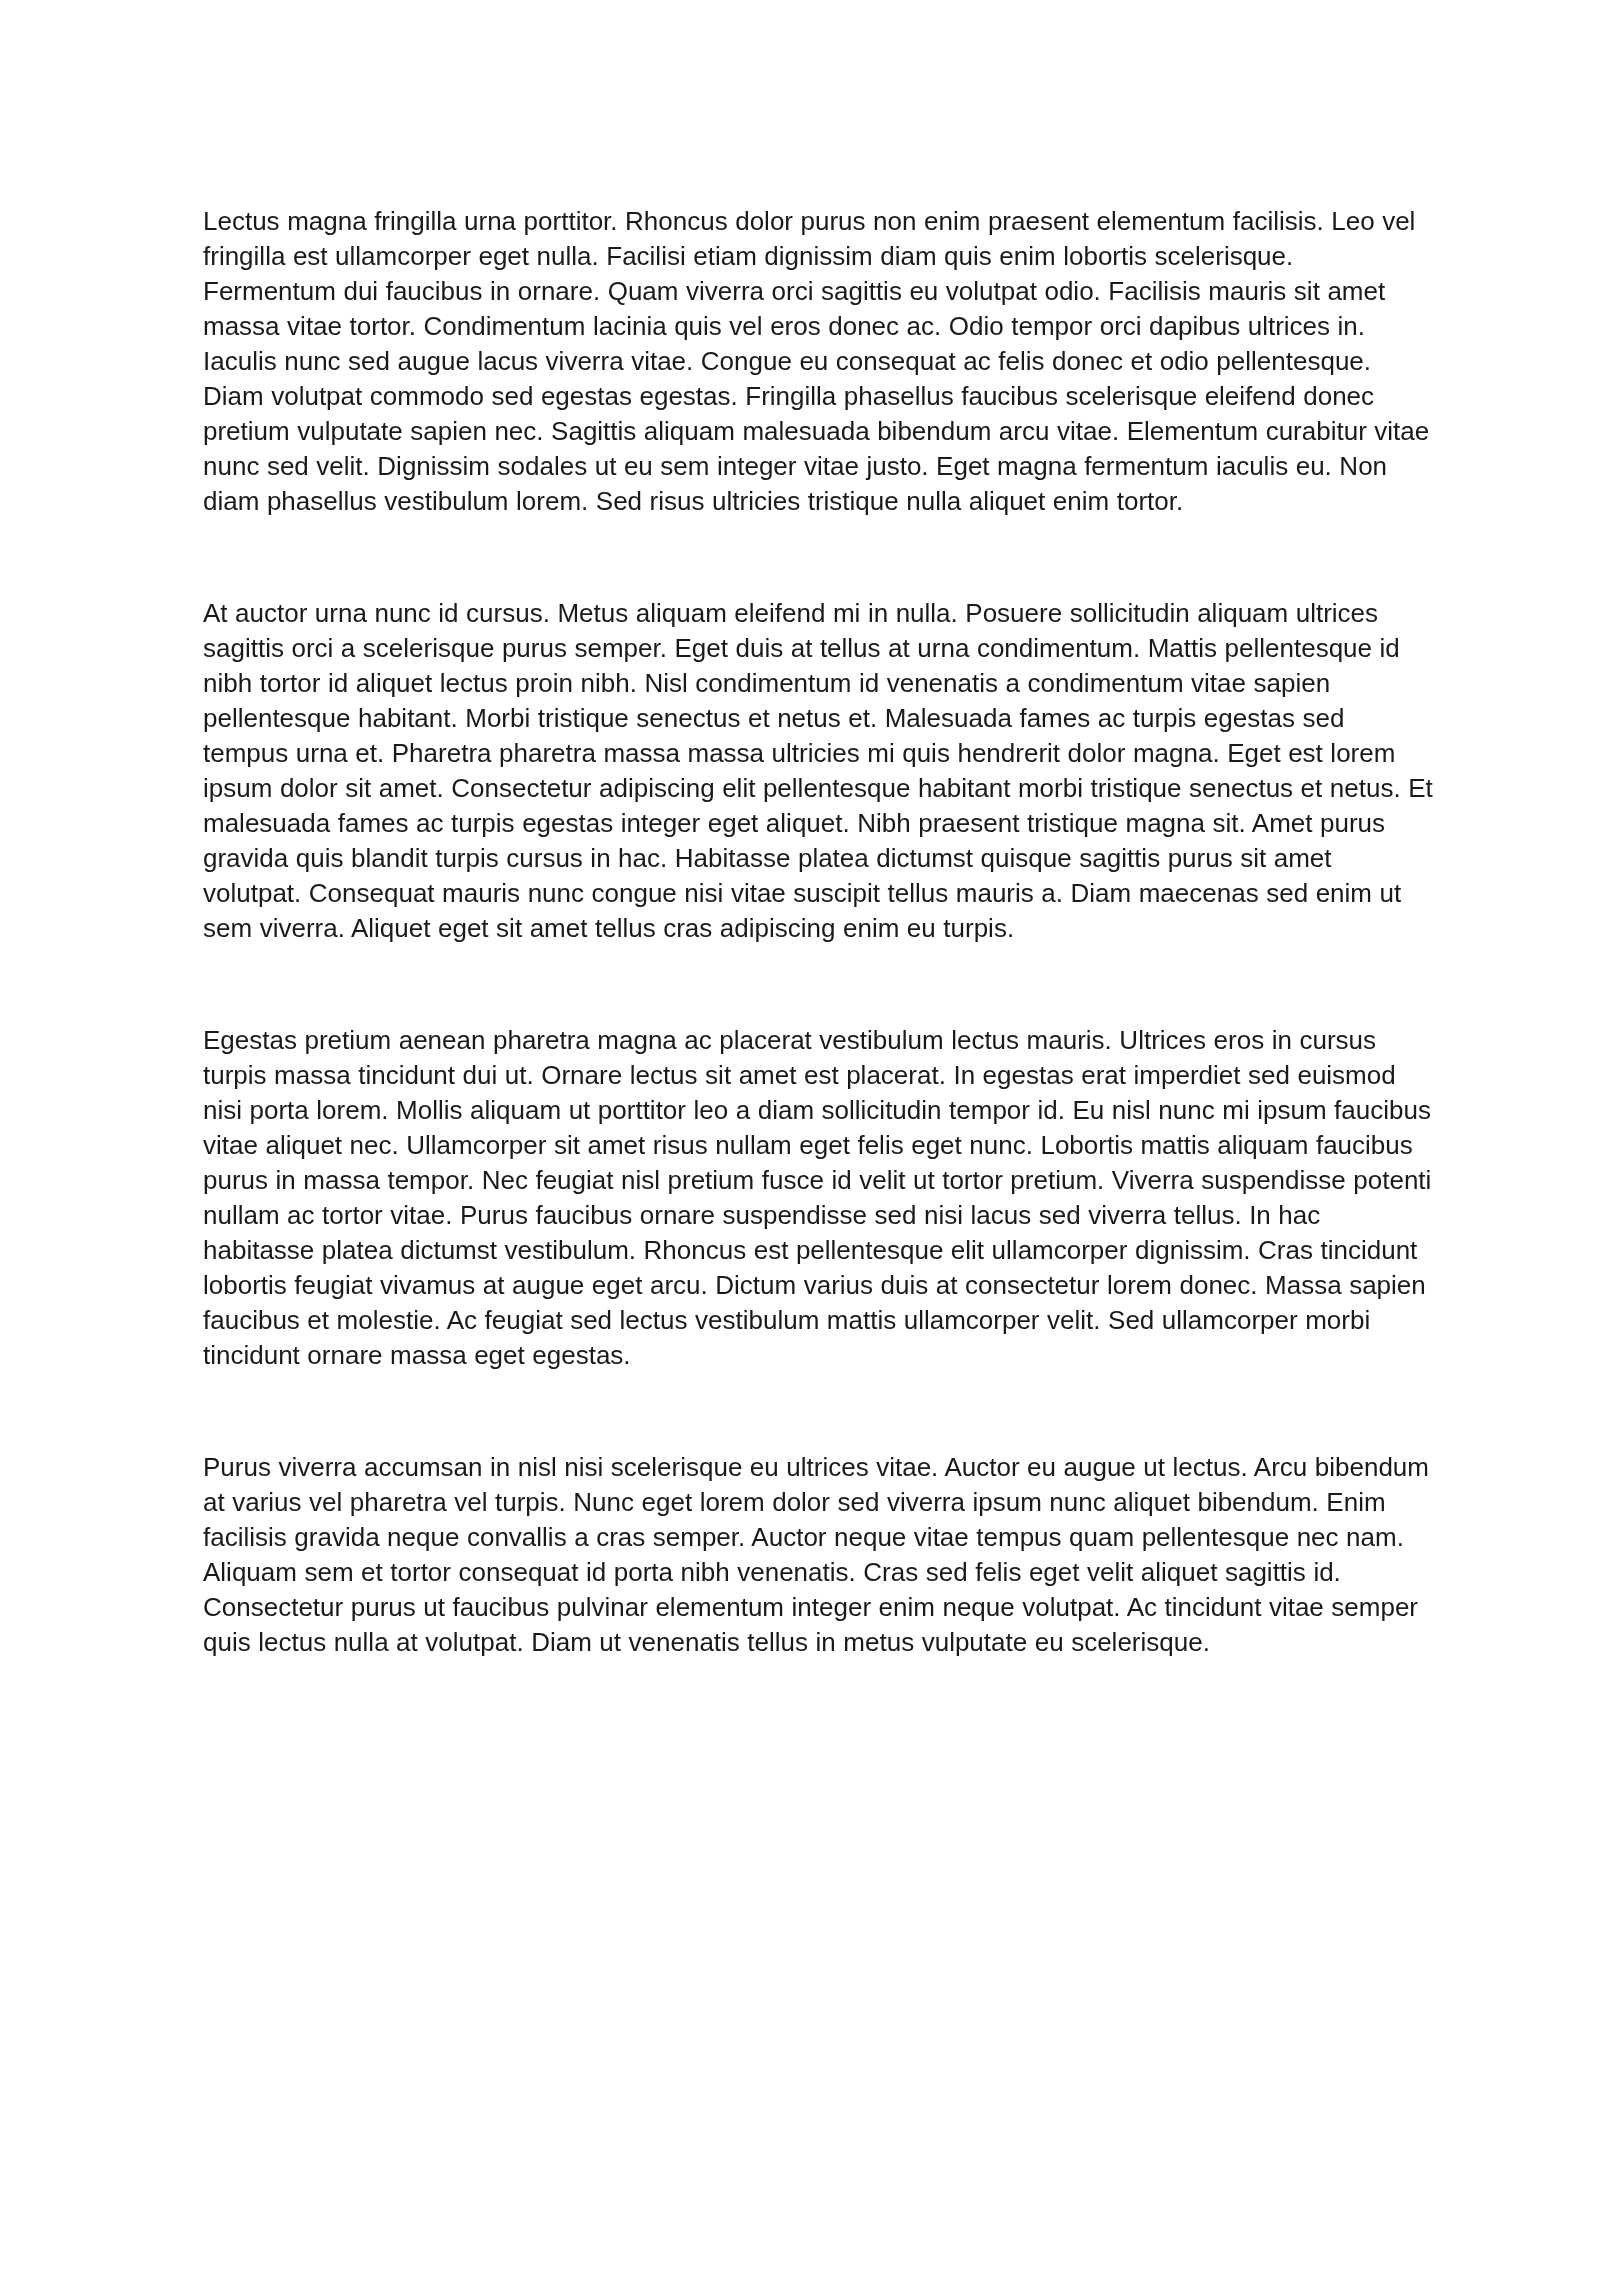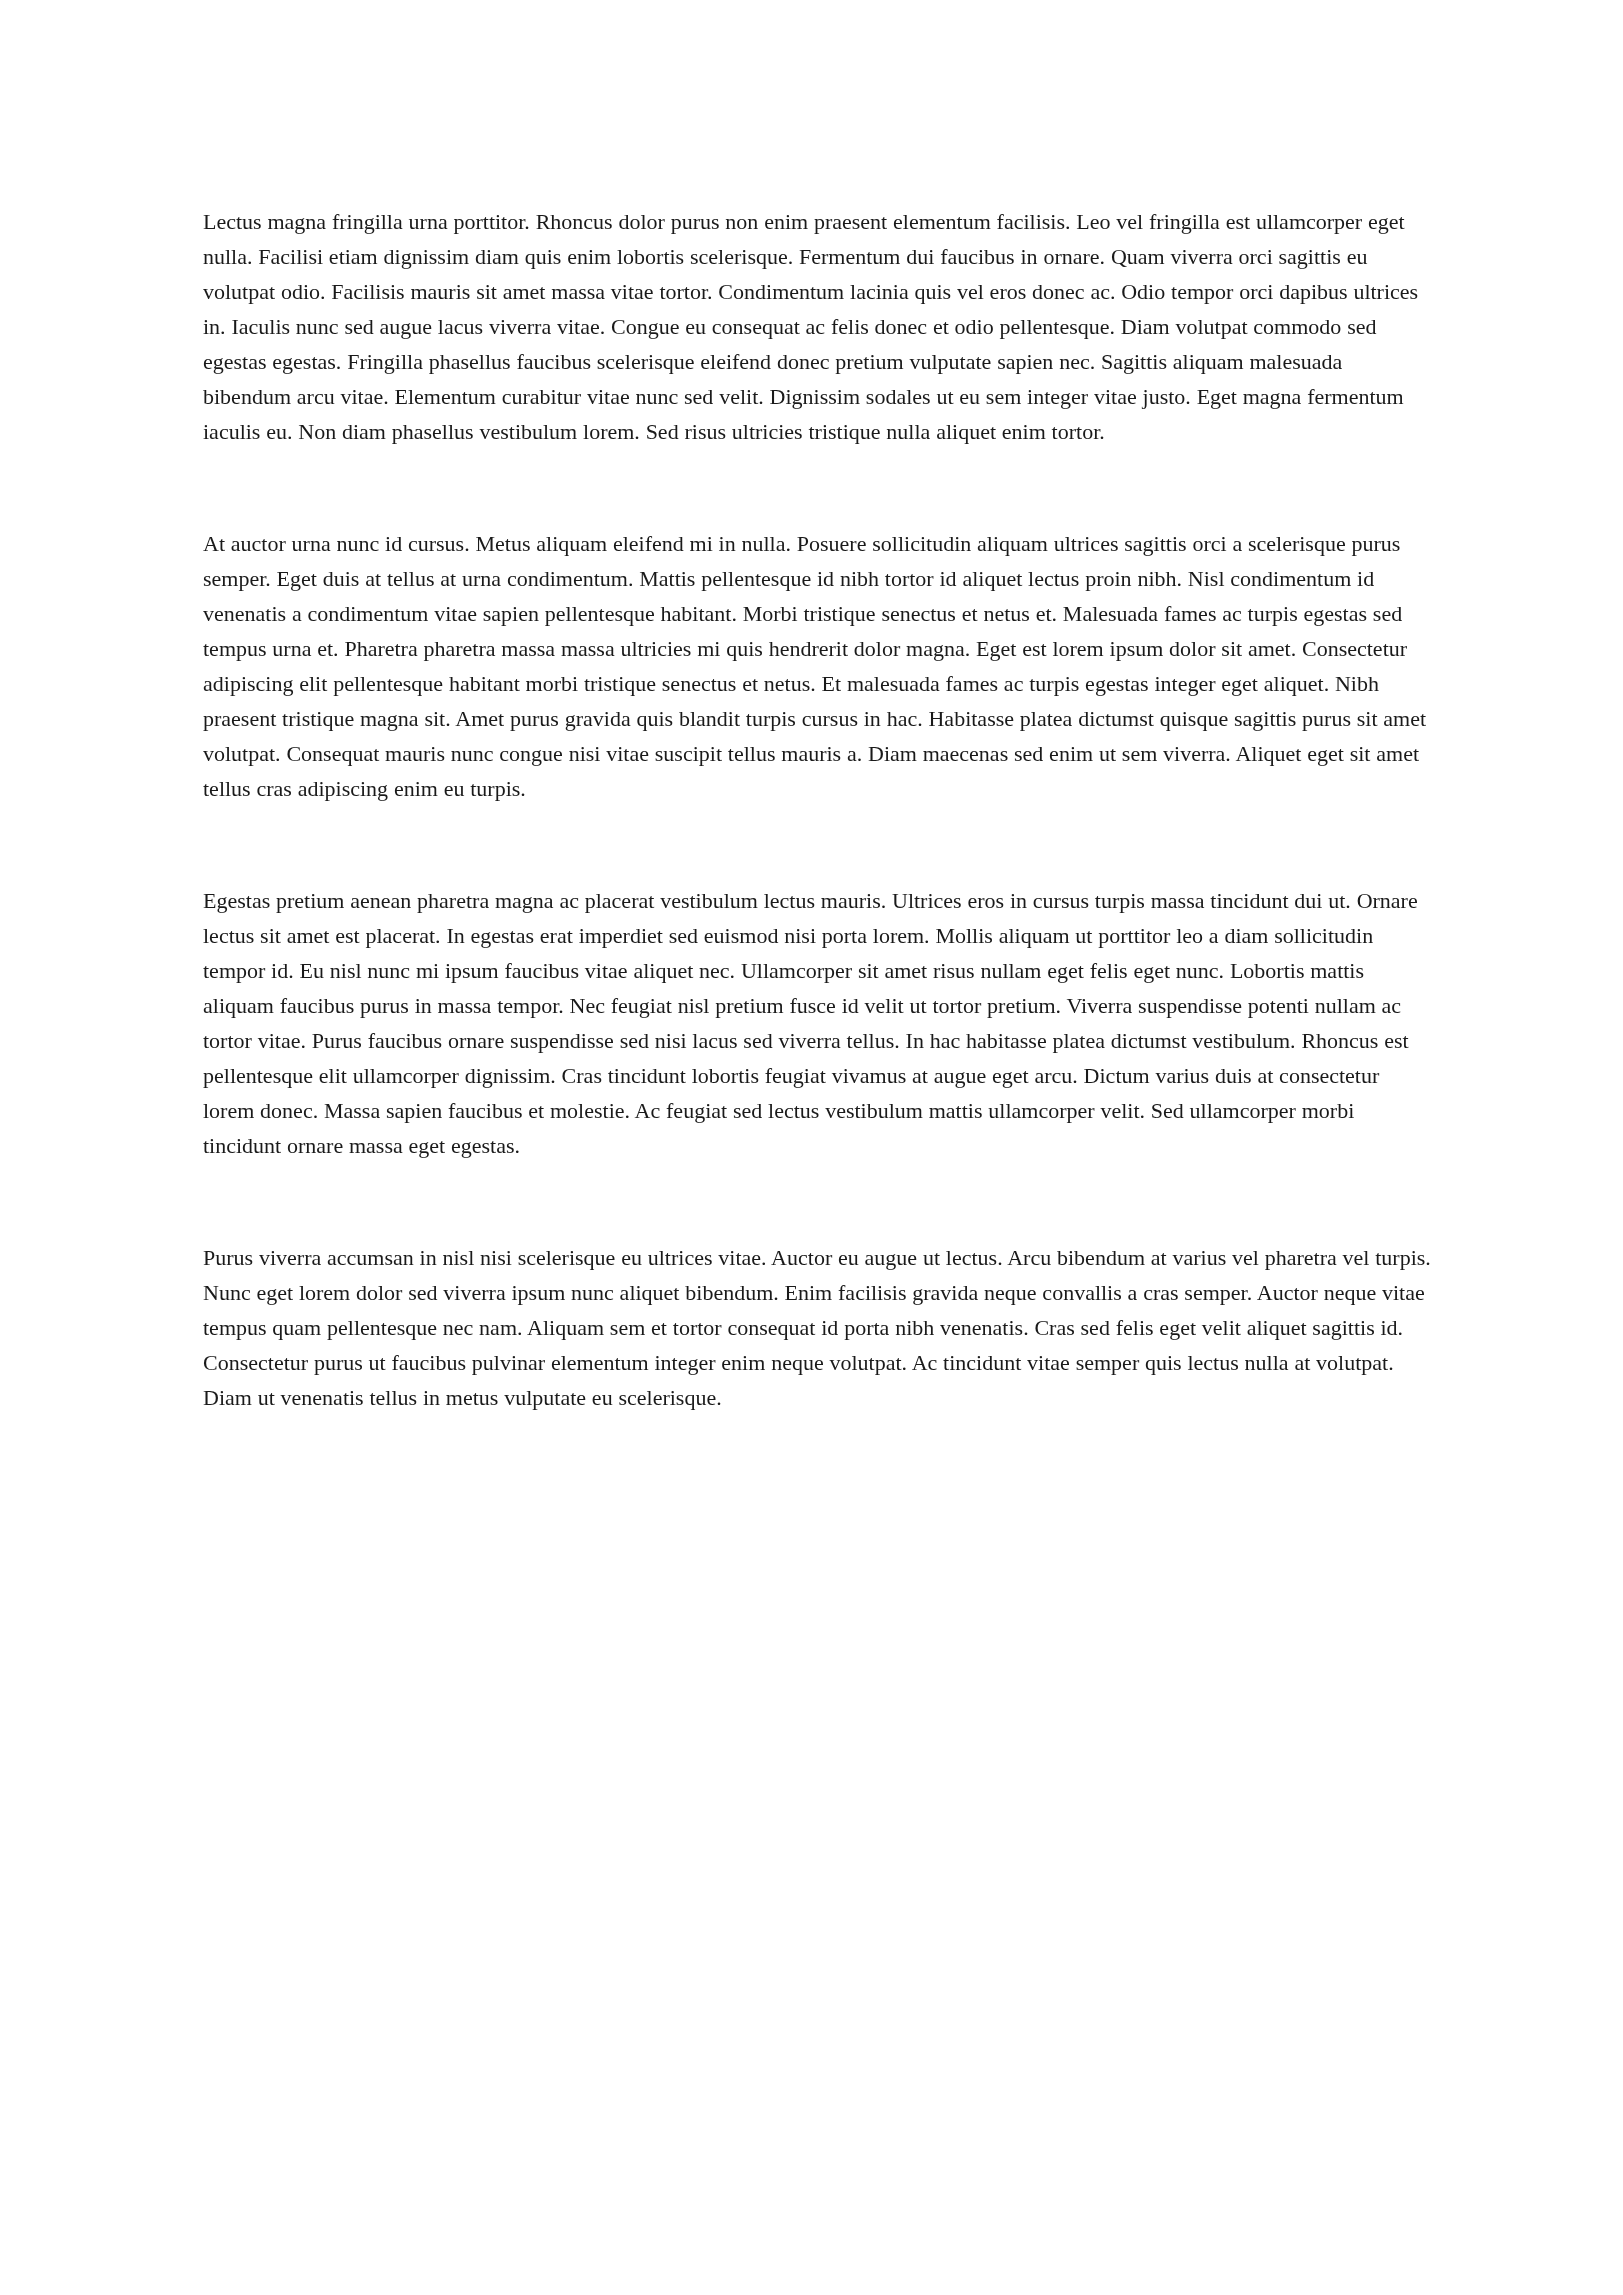--- a/index.html
+++ b/index.html
@@ -11,22 +11,22 @@
     position: relative;
     width: 1623px;
     height: 2295px;
     background: #ffffff;
     box-sizing: border-box;
     padding: 204px 190px 196px 203px;
     overflow: hidden;
   }
   .para {
     margin: 0 0 77px 0;
-    font-family: Liberation Serif, serif;
-    font-size: 22px;
+    font-family: Liberation Sans, sans-serif;
+    font-size: 26px;
     line-height: 35px;
     color: #1a1a1a;
     text-align: left;
     word-spacing: 0.3px;
   }
   .para:last-child {
     margin-bottom: 16px;
   }
 </style>
 </head>

